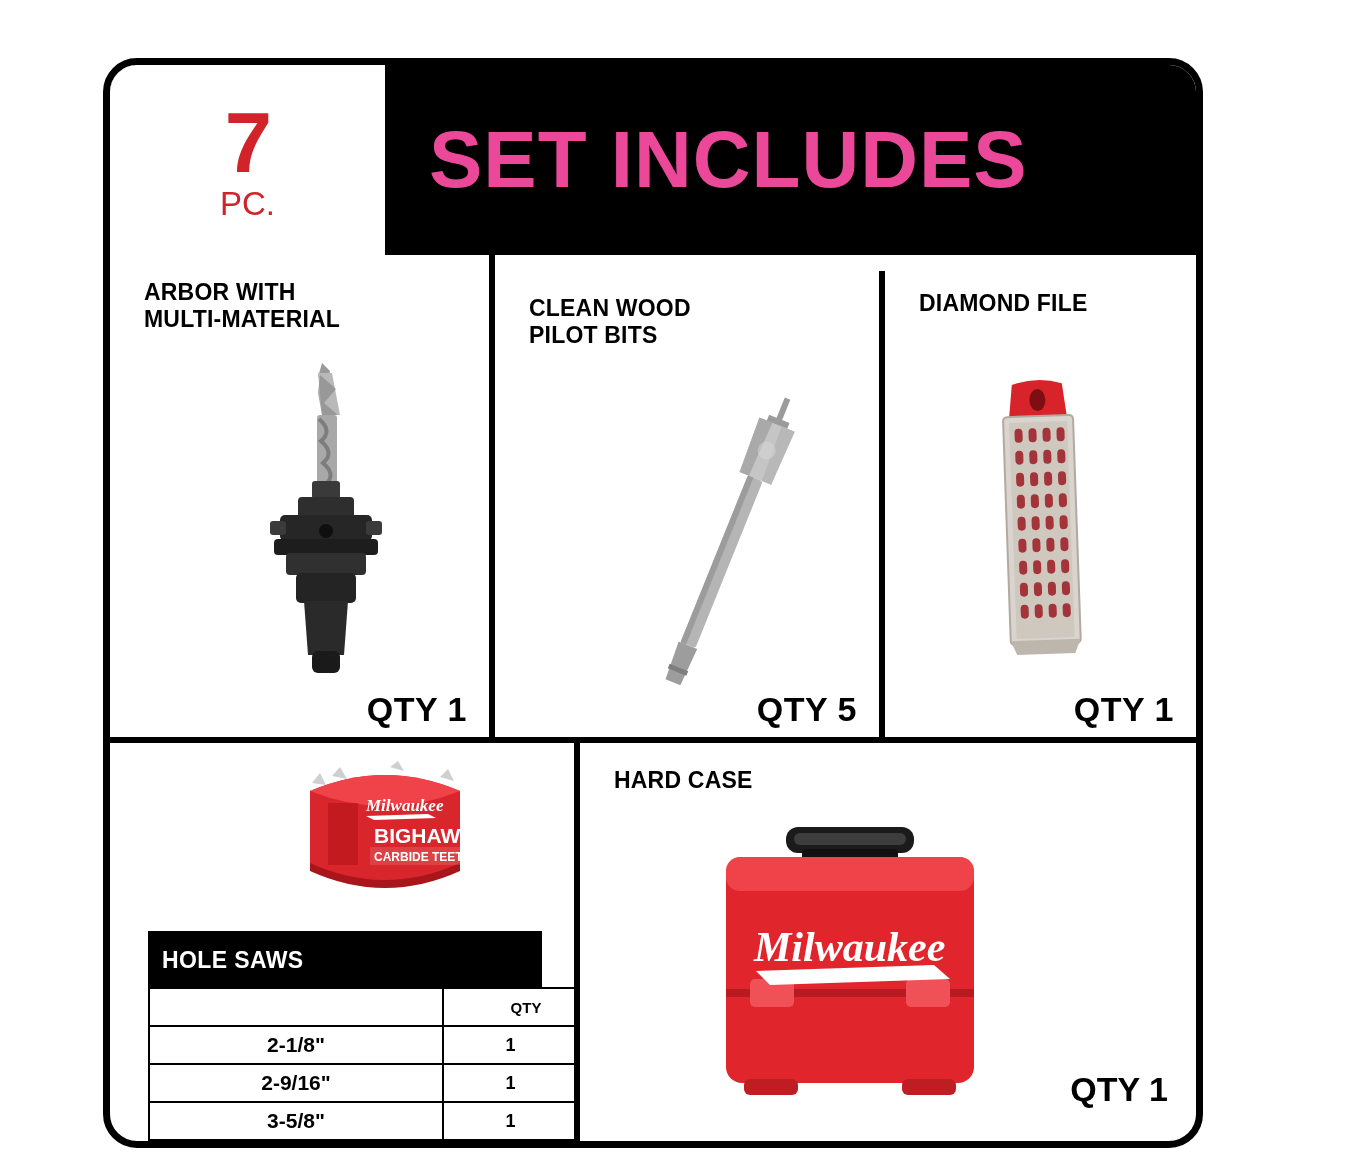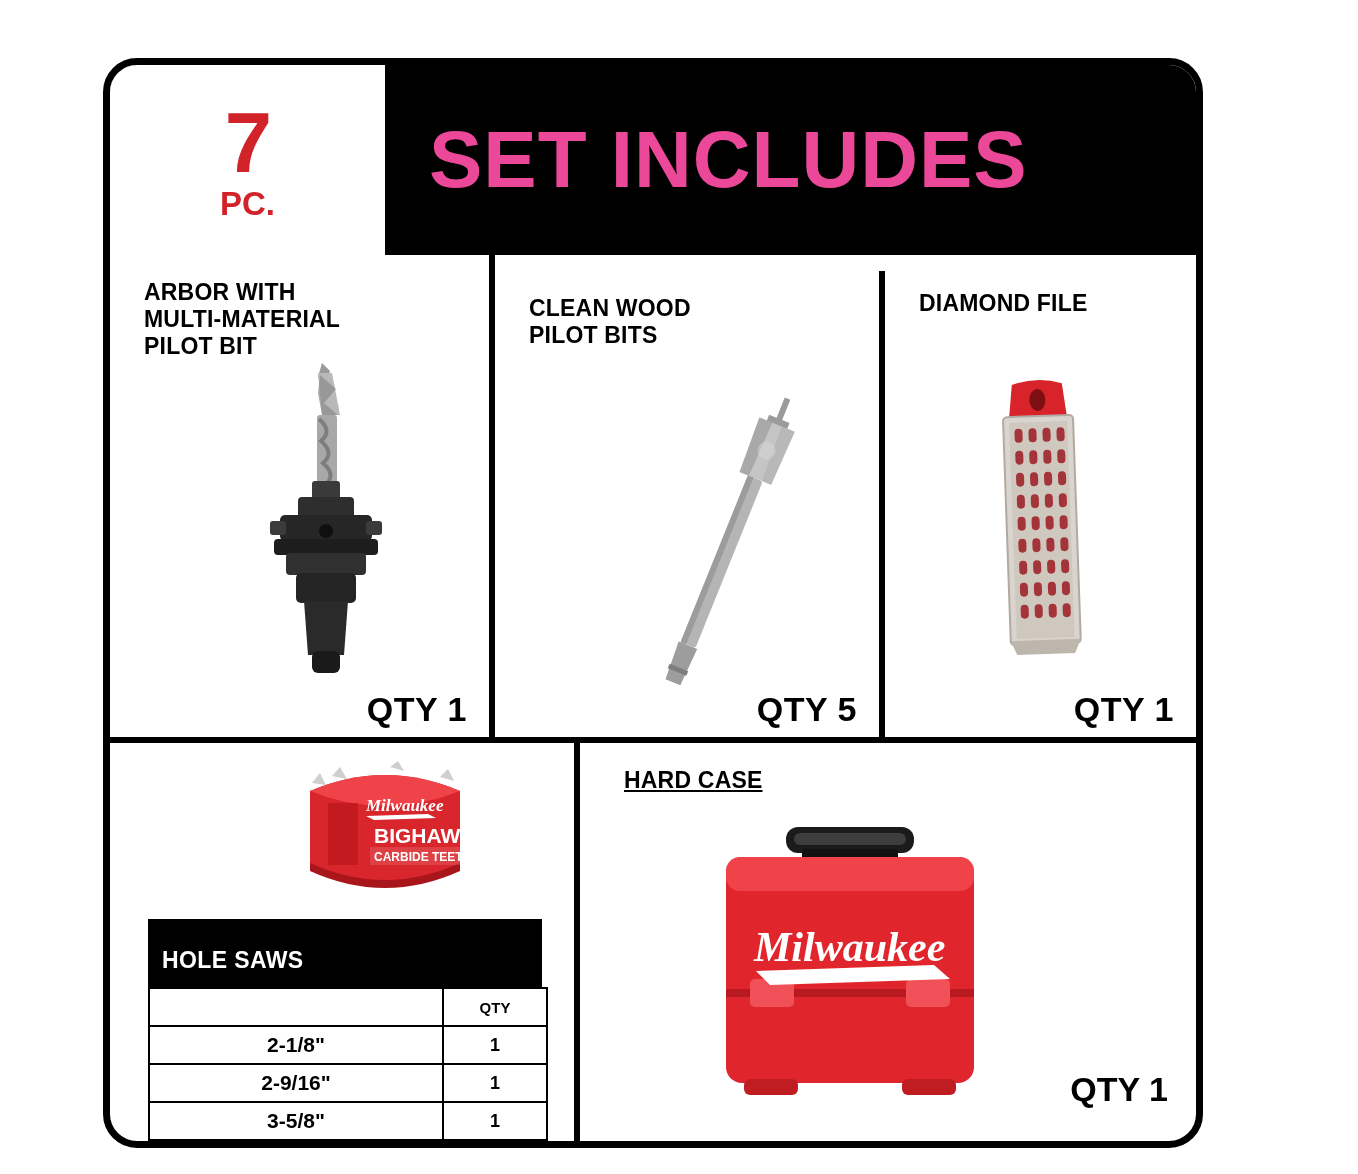--- a/index.html
+++ b/index.html
@@ -52,21 +52,21 @@
     color: #d2232a;
     font-size: 85px;
     font-weight: bold;
     line-height: 0.86;
     letter-spacing: -2px;
     font-family: "Liberation Sans", sans-serif;
   }
   .pc-label {
     color: #d2232a;
     font-size: 33px;
-    font-weight: bold;
+    font-weight: normal;
     line-height: 1;
     letter-spacing: 0px;
     margin-top: 8px;
   }
   .header-title {
     flex: 1;
     color: #ec4899;
     font-size: 80px;
     font-weight: bold;
     letter-spacing: 1px;
@@ -133,56 +133,55 @@
   }
   .bottom-left {
     width: 470px;
     position: relative;
     border-right: 6px solid #000;
     box-sizing: border-box;
   }
   .bottom-right {
     flex: 1;
     position: relative;
-    padding: 24px 26px 0 44px;
+    padding: 24px 26px 0 34px;
     box-sizing: border-box;
-    text-decoration: underline;
   }
 
   
   .table-wrap {
     position: absolute;
     left: 38px;
     bottom: 0;
     width: 394px;
   }
   .table-title {
     background: #000;
     color: #fff;
     font-size: 23px;
     font-weight: bold;
-    padding: 28px 0 13px 14px;
+    padding: 16px 0 13px 14px;
     letter-spacing: 0.4px;
   }
   table.hole-saws {
     border-collapse: collapse;
     width: 100%;
     table-layout: fixed;
   }
   table.hole-saws td, table.hole-saws th {
     border: 2px solid #000;
     height: 36px;
     text-align: center;
     font-size: 20px;
     font-weight: bold;
     color: #000;
     padding: 0;
   }
   table.hole-saws th.size-head { width: 292px; }
-  table.hole-saws th.qty-head { width: 102px; font-size: 15px; }
+  table.hole-saws th.qty-head { width: 102px; font-size: 15px; padding-left: 31px; }
   table.hole-saws td.size-cell { font-size: 21px; }
   table.hole-saws td.qty-cell { font-size: 18px; }
 
   
   .art {
     position: absolute;
   }
 
   
   .arbor { left: 150px; top: 108px; }
@@ -215,21 +214,20 @@
     </div>
     <div class="header-title">SET INCLUDES</div>
   </div>
 
   <div class="top-row">
 
     <div class="cell cell-1">
       <div class="item-title">
         <div>ARBOR WITH</div>
         <div>MULTI-MATERIAL</div>
-        <div>PILOT BIT</div>
       </div>
 
       <svg class="art arbor" width="190" height="320" viewBox="0 0 190 320">
 
         <polygon points="62,0 70,8 66,22 58,14" fill="#9a9a9a"></polygon>
         <path d="M58 10 L72 10 L80 52 L62 52 Z" fill="#b9b9b9"></path>
         <path d="M60 12 L76 26 L64 40 L78 52 L62 52 L58 30 Z" fill="#8d8d8d" opacity="0.75"></path>
         <rect x="57" y="52" width="20" height="72" rx="3" fill="#a8a8a8"></rect>
         <path d="M59 56 q14 12 2 22 q14 12 2 22 q14 12 2 22" stroke="#7d7d7d" stroke-width="4" fill="none"></path>
 

